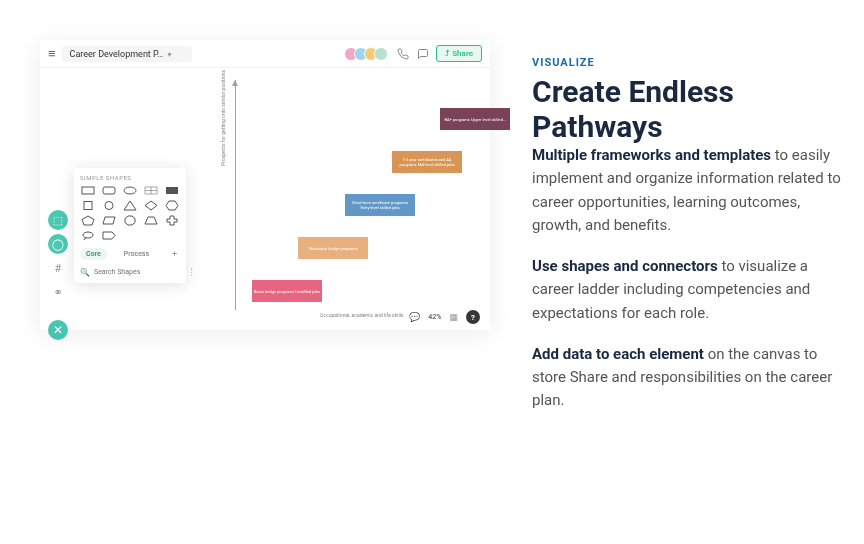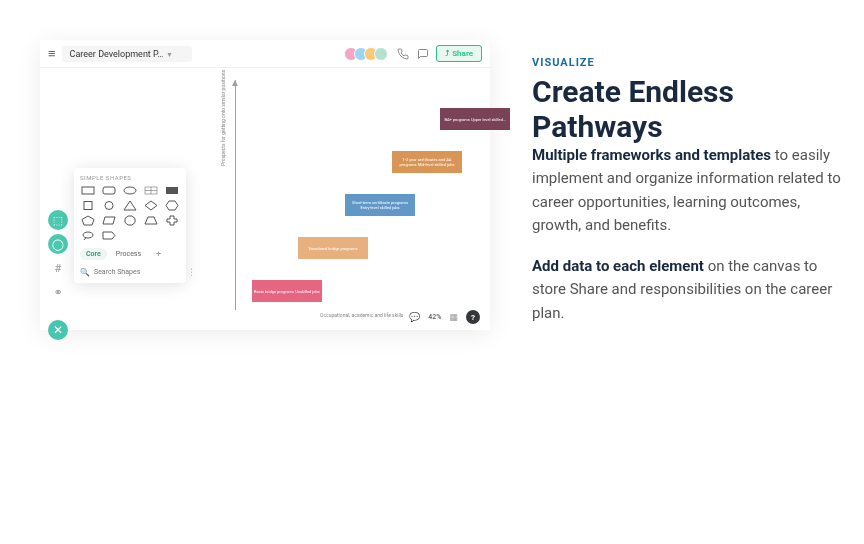--- a/index.html
+++ b/index.html
@@ -36,21 +36,21 @@
 .st-teal{background:#4cc8b0;color:#fff}
 .st-gray{color:#999}
 .st-close{position:absolute;left:8px;top:280px;width:20px;height:20px;border-radius:50%;background:#47c5ae;color:#fff;display:flex;align-items:center;justify-content:center;font-size:12px}
 .shape-panel{position:absolute;left:34px;top:128px;width:112px;background:#fff;border-radius:4px;box-shadow:0 2px 16px rgba(0,0,0,0.12);padding:6px}
 .sp-hdr{font-size:6px;color:#999;letter-spacing:0.5px;margin-bottom:4px}
 .shape-grid{display:grid;grid-template-columns:repeat(5,1fr);gap:4px;justify-items:center}
 .sh{width:14px;height:11px;display:flex;align-items:center;justify-content:center}
 .sh svg{width:14px;height:11px;stroke:#555;fill:none;stroke-width:1}
 .hair svg{width:14px;height:11px;stroke:#555;fill:none;stroke-width:0.5}
 .sfill svg{fill:#555;stroke:none}
-.chips{display:flex;gap:3px;margin-top:6px;align-items:center}
+.chips{display:flex;gap:11px;margin-top:6px;align-items:center}
 .chip{font-size:7px;padding:2px 6px;border-radius:8px;color:#666}
 .chip-act{background:#eef5f2;color:#2a9478;font-weight:600}
 .chip-plus{color:#999;font-size:9px}
 .search-row{display:flex;align-items:center;margin-top:6px;gap:4px}
 .search-ic{font-size:8px;color:#aaa}
 .search-inp{border:none;font-size:7px;color:#999;flex:1;outline:none}
 .dots{color:#aaa;font-size:9px;letter-spacing:1px}
 .right{flex:1;padding:56px 18px 0 32px}
 .eyebrow{color:#1c6ba8;font-size:11px;font-weight:700;letter-spacing:1px;margin-bottom:6px}
 .headline{font-size:30px;font-weight:700;color:#1a2940;line-height:1.15;}
@@ -217,14 +217,15 @@
         <span class="dots">⋮</span>
       </div>
     </div>
   </div>
 </div>
 
 <div class="right">
   <div class="eyebrow">VISUALIZE</div>
   <h1 class="headline">Create Endless Pathways</h1>
   <p class="para"><b>Multiple frameworks and templates</b><span> to easily implement and organize information related to career opportunities, learning outcomes, growth, and benefits.</span></p>
+  <p class="para"><b>Use shapes and connectors</b><span> to visualize a career ladder including competencies and expectations for each role.</span></p>
   <p class="para"><b>Add data to each element</b><span> on the canvas to store Share and responsibilities on the career plan.</span></p>
 </div>
 
 </body></html>

